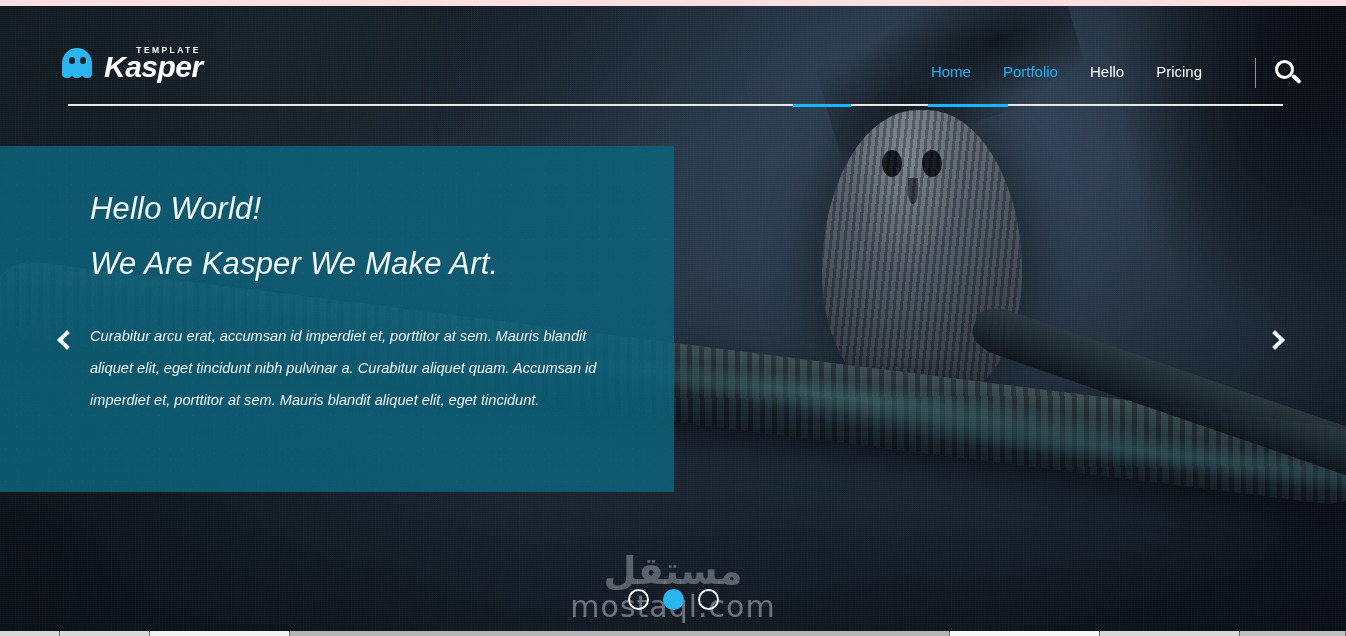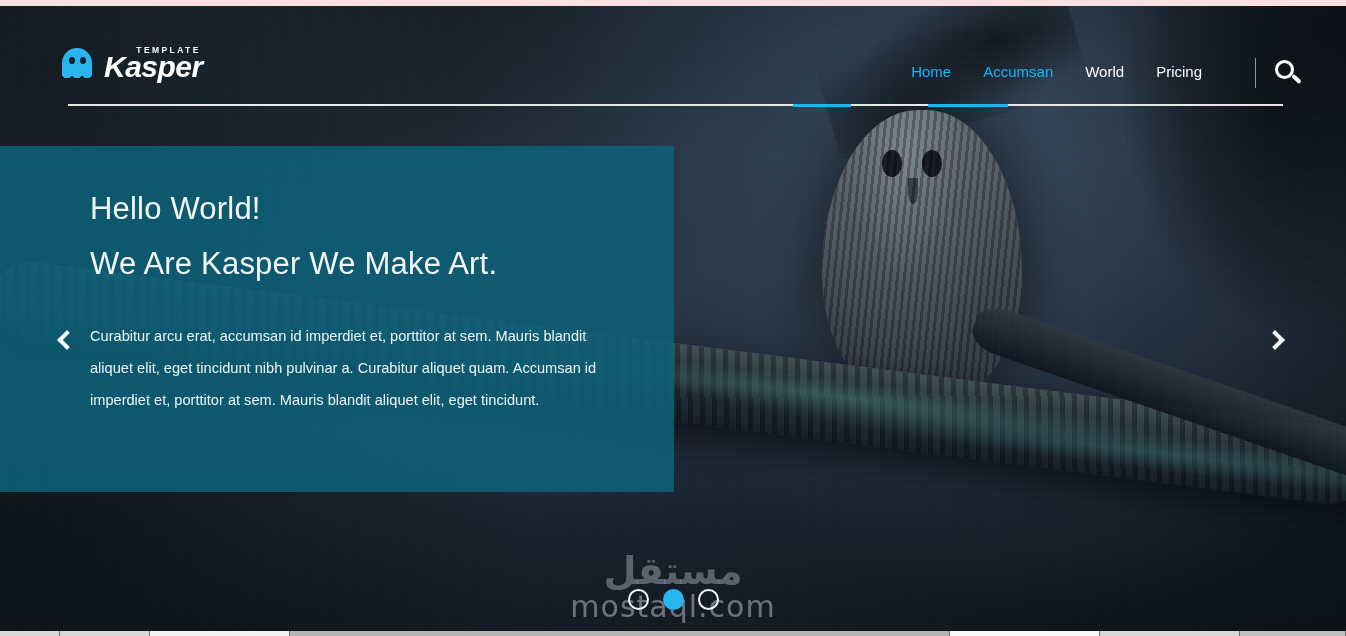--- a/index.html
+++ b/index.html
@@ -186,21 +186,21 @@
     position:absolute; left:0; top:140px; width:674px; height:346px;
     background:rgba(13,98,122,0.86);
     z-index:6; overflow:hidden;
   }
   #hero-box::after {
     content:""; position:absolute; inset:0;
     background-image:radial-gradient(rgba(255,255,255,0.07) 0.9px, rgba(0,0,0,0) 1px);
     background-size:11px 11px;
     opacity:.55; pointer-events:none;
   }
-  #hero-inner { position:relative; padding:45px 60px 0 90px; z-index:2; }
+  #hero-inner { position:relative; padding:45px 60px 0 90px; z-index:2;font-style:italic; }
   #hero-line1 {
     font-size:31px; font-weight:300; color:#f1f7f9; letter-spacing:0.2px;
     margin-bottom:19px;
   }
   #hero-line2 {
     font-size:31px; font-weight:300; color:#f1f7f9; letter-spacing:0.2px;
     margin-bottom:38px;
   }
   #hero-para {
     font-size:14.6px; color:#eef5f7; line-height:32px; max-width:530px;
@@ -290,22 +290,22 @@
         <div class="g-eye r"></div>
       </div>
       <div id="logo-wordmark">
         <div id="logo-template">TEMPLATE</div>
         <div id="logo-name">Kasper</div>
       </div>
     </div>
 
     <div id="nav">
       <a href="#" class="active">Home</a>
-      <a href="#" class="active">Accumsan</a>
-      <a href="#">World</a>
+      <a href="#" class="active">Portfolio</a>
+      <a href="#">Hello</a>
       <a href="#">Pricing</a>
     </div>
 
     <div id="nav-divider"></div>
 
     <div id="search-btn">
       <div class="ring"></div>
       <div class="handle"></div>
     </div>
   </div>

